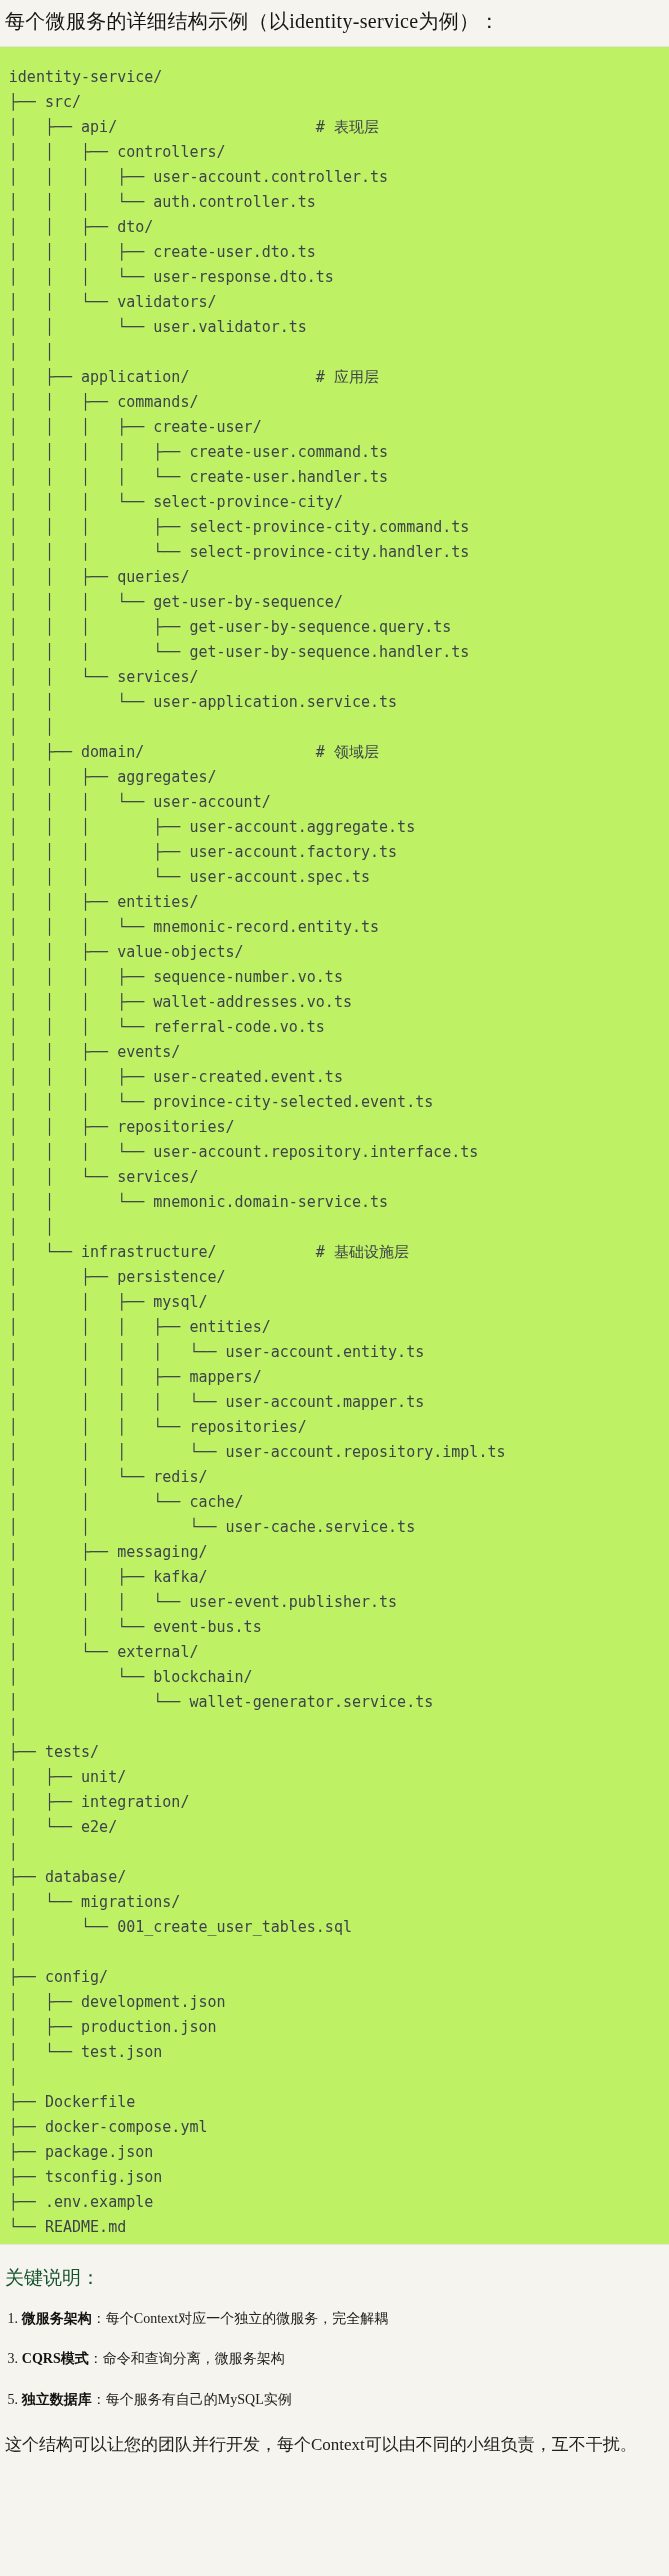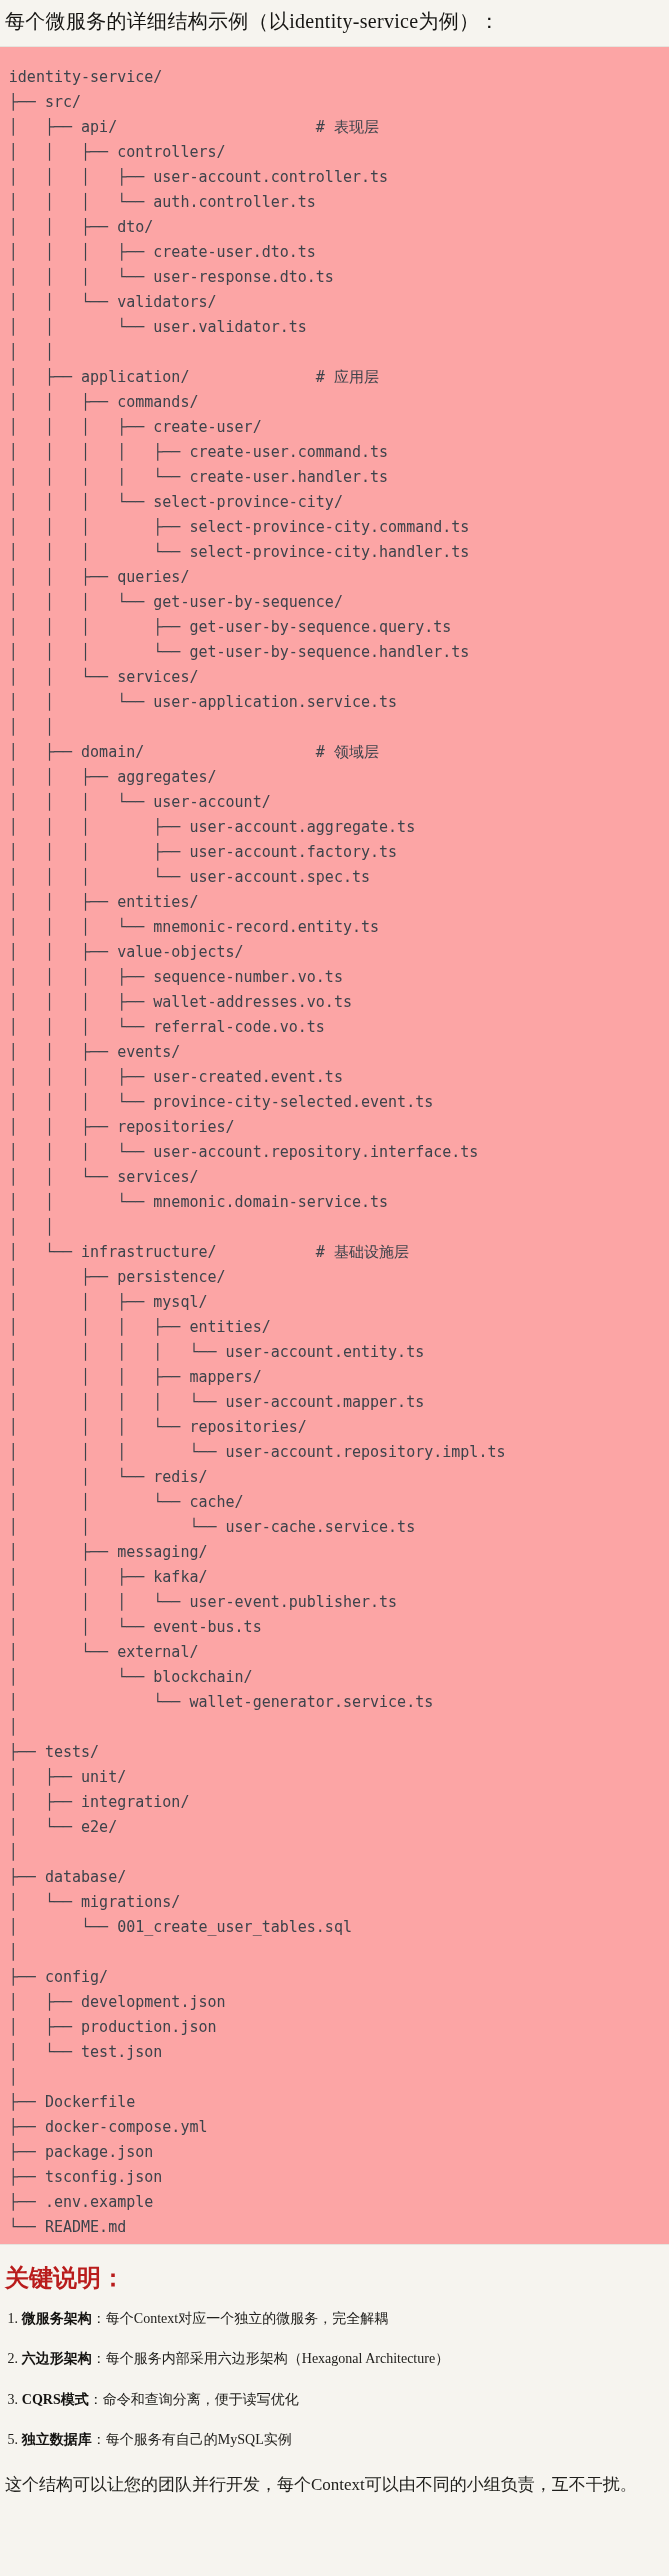--- a/index.html
+++ b/index.html
@@ -16,43 +16,43 @@
     margin: 0;
     padding: 8.8px 5px 0 5px;
     font-size: 20px;
     line-height: 25px;
     font-weight: normal;
     color: #161513;
     letter-spacing: 0.3px;
   }
   .code-block {
     margin-top: 12.5px;
-    background: #fca5a5;
+    background: #bef264;
     border-top: 0.6px solid #e6e4de;
     border-bottom: 0.6px solid #e6e4de;
   }
   .code-block pre {
     margin: 0;
     padding: 17.5px 6.3px 3.8px 8.8px;
     font-family: "DejaVu Sans Mono", monospace;
     font-size: 15px;
     line-height: 25px;
     color: #3d434b;
     white-space: pre;
     overflow: hidden;
   }
   .notes {
     padding: 0 5px 16.3px 5px;
   }
   .notes-heading {
     margin: 22.5px 0 17.5px 0;
-    font-size: 24px;
+    font-size: 19px;
     line-height: 22.5px;
-    font-weight: bold;
-    color: #b91c1c;
+    font-weight: normal;
+    color: #14532d;
   }
   .note-item {
     margin: 0 0 16.3px 0;
     padding-left: 2.5px;
     font-size: 14px;
     line-height: 24px;
     color: #21201d;
   }
   .note-item .num {
     margin-right: 3.8px;
@@ -167,26 +167,23 @@
   </div>
 
   <div class="notes">
 
     <h3 class="notes-heading">关键说明：</h3>
 
     <div class="note-item">
       <span class="num">1.</span><span class="term">微服务架构</span><span class="desc">：每个Context对应一个独立的微服务，完全解耦</span>
     </div>
 
-    <div class="note-item">
-      <span class="num">2.</span><span class="term">六边形架构</span><span class="desc">：每个服务内部采用六边形架构（Hexagonal Architecture）</span>
-    </div>
 
     <div class="note-item">
-      <span class="num">3.</span><span class="term">CQRS模式</span><span class="desc">：命令和查询分离，便于读写优化</span>
+      <span class="num">3.</span><span class="term">CQRS模式</span><span class="desc">：命令和查询分离，微服务架构</span>
     </div>
 
 
     <div class="note-item">
       <span class="num">5.</span><span class="term">独立数据库</span><span class="desc">：每个服务有自己的MySQL实例</span>
     </div>
 
 
     <p class="closing-paragraph">这个结构可以让您的团队并行开发，每个Context可以由不同的小组负责，互不干扰。</p>
   </div>

